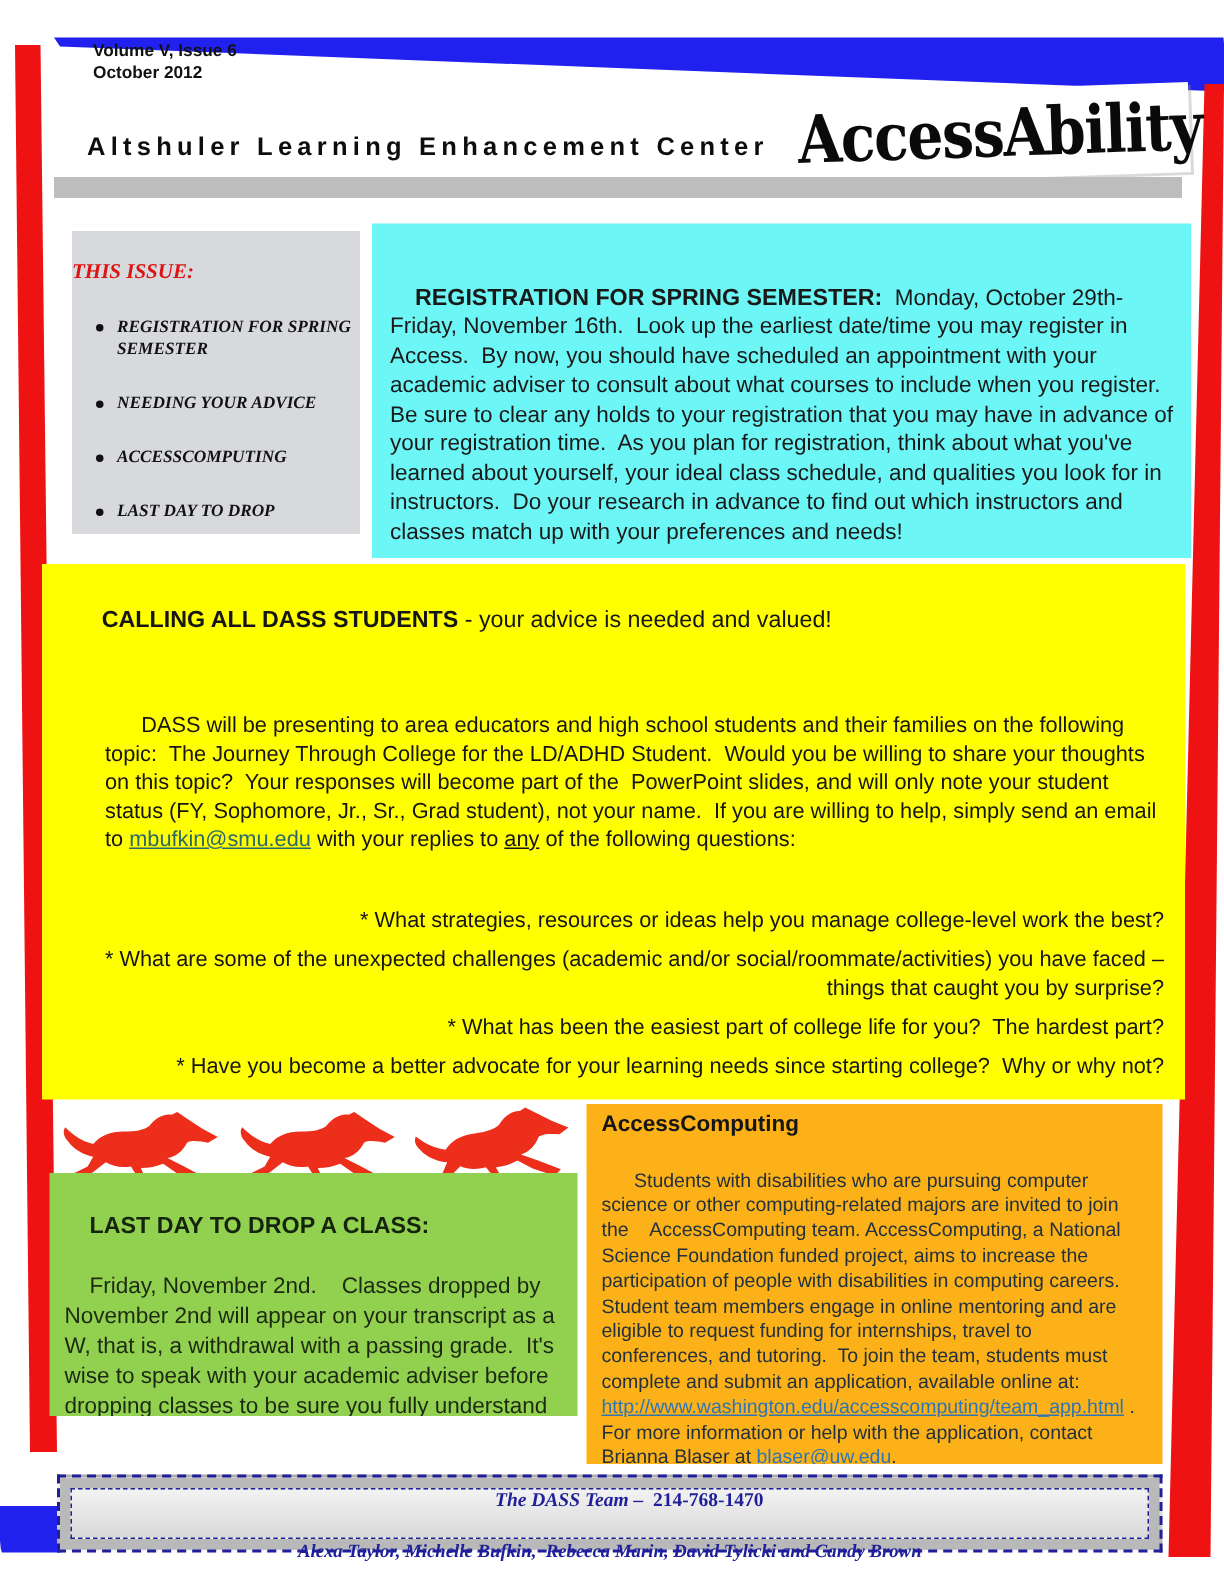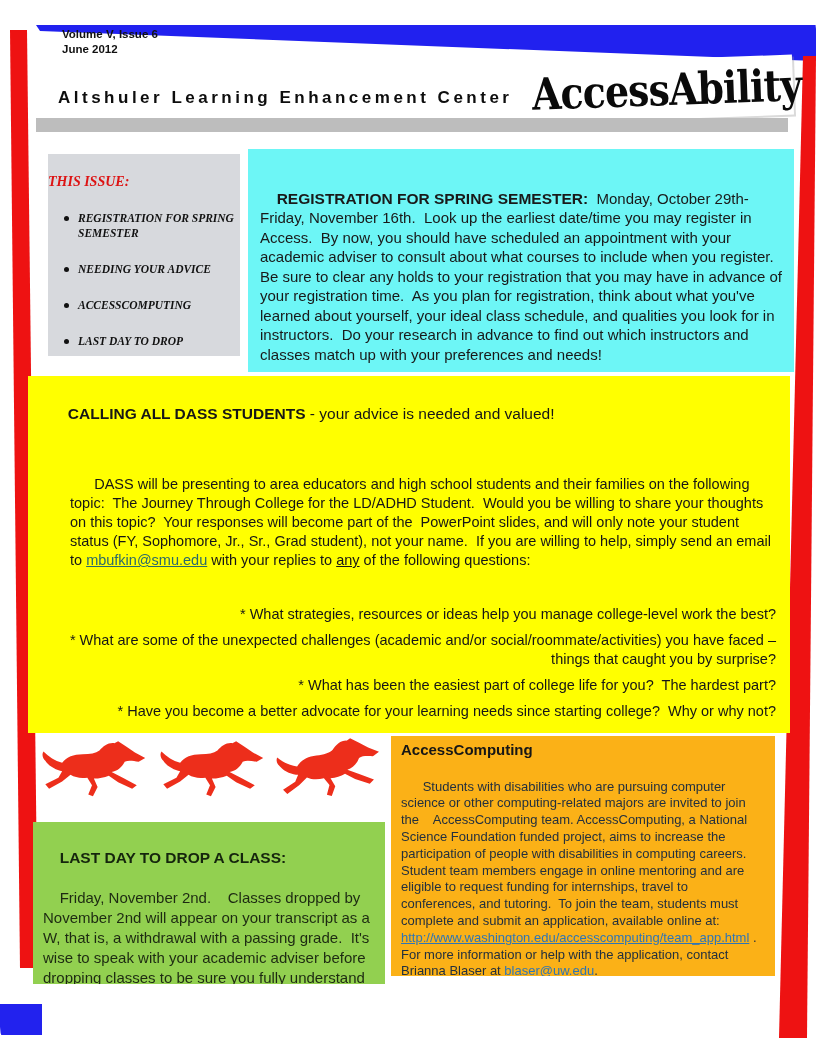--- a/index.html
+++ b/index.html
@@ -39,21 +39,21 @@
   .yellowbox .intro{margin-bottom:16px;margin-left:28px;}
   .yellowbox .q{margin:7px 0;text-align:right;}
   a.link-teal{color:#2a6a6a;text-decoration:underline;}
   .u{text-decoration:underline;}
   a.link-blue{color:#2e75b6;text-decoration:underline;}
 
   .mustangs{left:36px;top:736px;width:352px;height:74px;display:flex;align-items:center;gap:6px;}
   .mustangs svg{display:block;}
   .horse3{transform:rotate(-7deg);}
 
-  .greenbox{left:33px;top:822px;width:352px;height:162px;background:#92d050;padding:6px 10px;box-sizing:border-box;
+  .greenbox{left:33px;top:782px;width:352px;height:162px;background:#92d050;padding:6px 10px;box-sizing:border-box;
             font-size:15px;line-height:20px;color:#1d2a12;overflow:hidden;}
   .greenbox .hd{font-weight:bold;font-size:15.5px;color:#15250d;}
 
   .orangebox{left:391px;top:736px;width:384px;height:240px;background:#fbb117;padding:6px 10px;box-sizing:border-box;
              font-size:13px;line-height:16.8px;color:#23303e;overflow:hidden;}
   .orangebox .hd{font-weight:bold;font-size:15px;color:#161616;margin-bottom:3px;}
 
   
   .footer{left:38px;top:983px;width:737px;height:52px;box-sizing:border-box;
           border:2px dashed #1f1f99;background:linear-gradient(180deg,#fafafa 0%,#e8e8e8 40%,#a9a9a9 100%);
@@ -73,21 +73,21 @@
 
   <svg class="bg" width="816" height="1056" viewBox="0 0 816 1056">
     <polygon points="36,25 816,25 816,61 40,31" fill="#2121ef"></polygon>
     <polygon points="10,30 27,30 38,968 20,968" fill="#ee1212"></polygon>
     <polygon points="803,56 816,56 807,1038 779,1038" fill="#ee1212"></polygon>
     <rect x="0" y="1004" width="42" height="31" fill="#2222ee"></rect>
   </svg>
 
   <div class="abs vol">
     <div>Volume V, Issue 6</div>
-    <div>June 2012</div>
+    <div>October 2012</div>
   </div>
 
   <div class="abs wordcard">
     <span class="wordmark">AccessAbility</span>
   </div>
 
   <div class="abs orgname">Altshuler Learning Enhancement Center</div>
   <div class="abs graybar"></div>
 
   <div class="abs thisissue">
@@ -135,14 +135,22 @@
     <span>Friday, November 2nd.    Classes dropped by November 2nd will appear on your transcript as a W, that is, a withdrawal with a passing grade.  It's wise to speak with your academic adviser before dropping classes to be sure you fully understand the implications of doing so.</span>
   </div>
 
   <div class="abs orangebox">
     <div class="hd">AccessComputing</div>
     <div class="prew">
       <span>Students with disabilities who are pursuing computer science or other computing-related majors are invited to join the    AccessComputing team. AccessComputing, a National Science Foundation funded project, aims to increase the participation of people with disabilities in computing careers.  Student team members engage in online mentoring and are eligible to request funding for internships, travel to conferences, and tutoring.  To join the team, students must complete and submit an application, available online at: </span><a class="link-blue" href="#">http://www.washington.edu/accesscomputing/team_app.html</a><span> .  For more information or help with the application, contact Brianna Blaser at </span><a class="link-blue" href="#">blaser@uw.edu</a><span>.</span>
     </div>
   </div>
 
+  <div class="abs footer">
+    <div class="inner">
+      <div class="l1 prew">
+        <span class="team">The DASS Team –</span><span class="phone">  214-768-1470</span>
+      </div>
+      <div class="l2 prew">Alexa Taylor, Michelle Bufkin,  Rebecca Marin, David Tylicki and Candy Brown</div>
+    </div>
+  </div>
 
 </div>
 
 </body></html>

